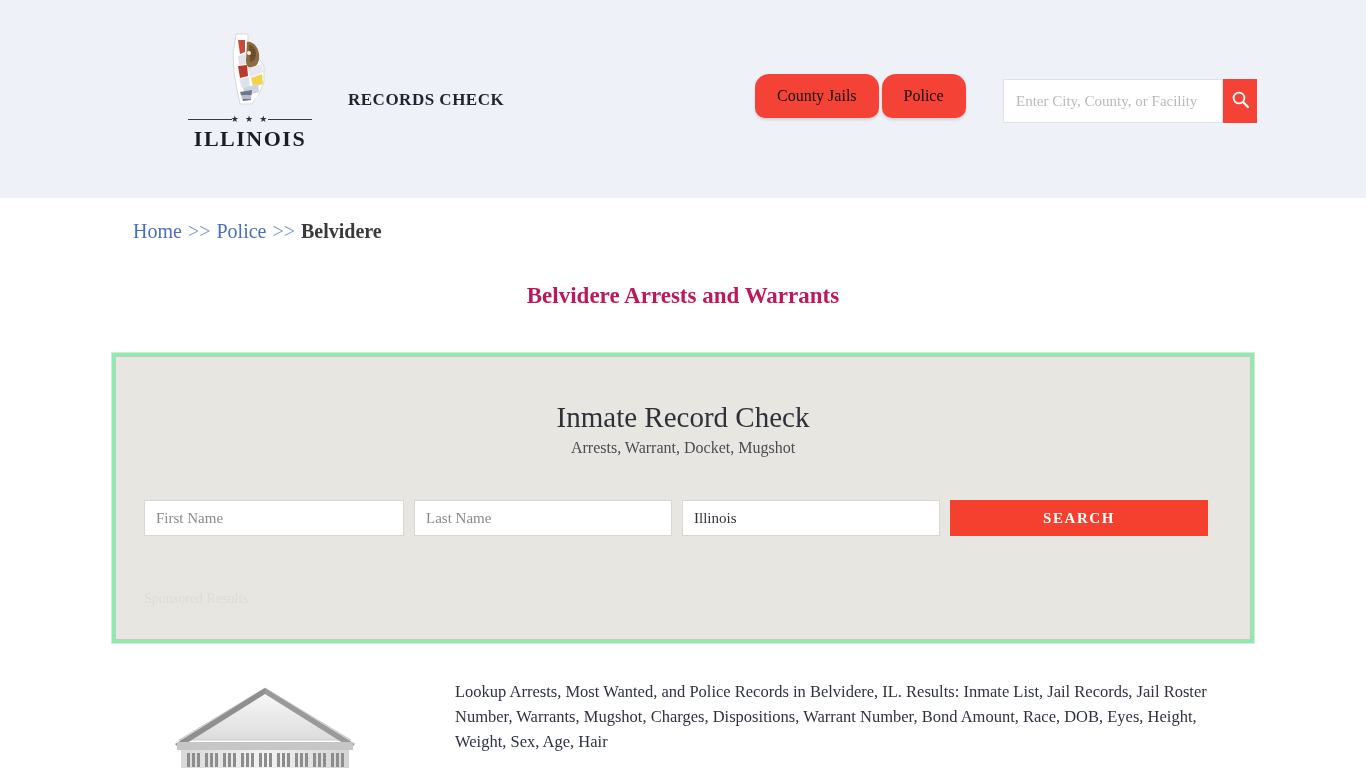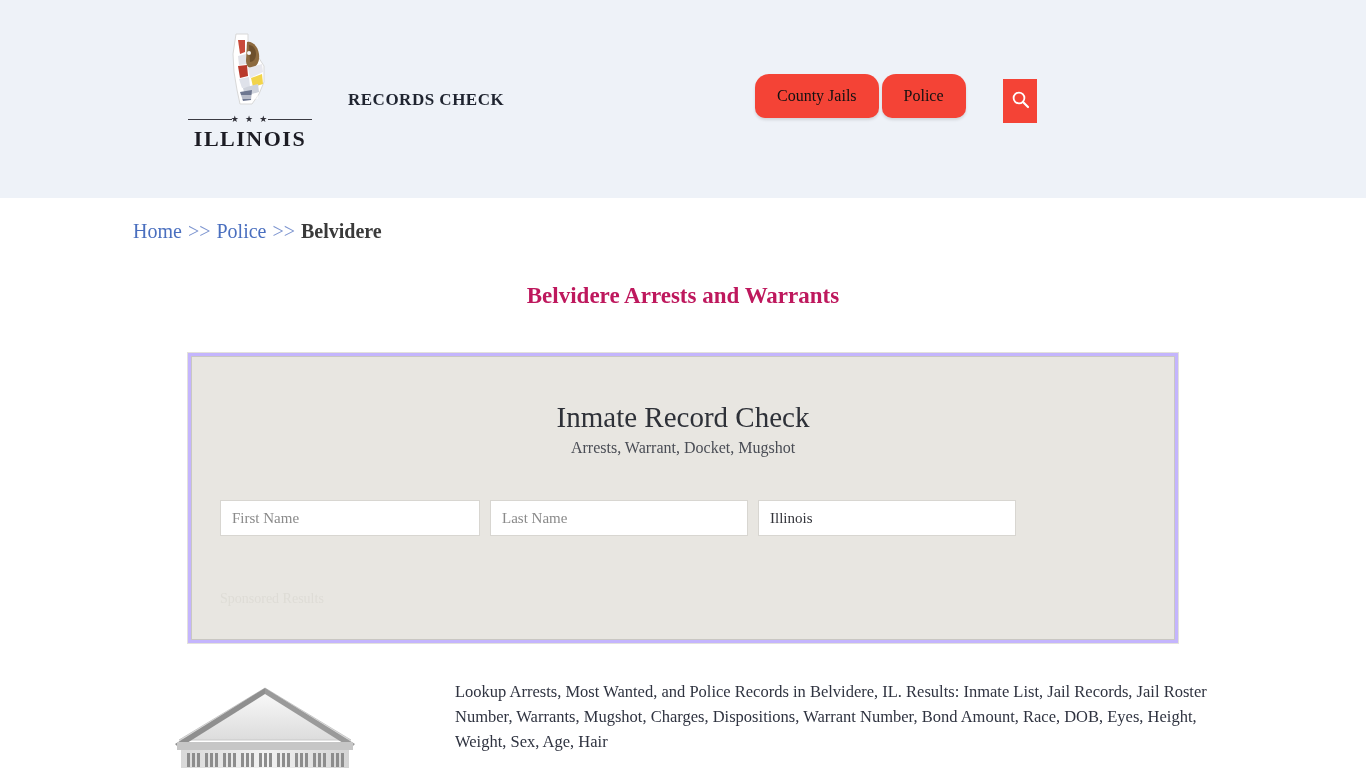--- a/index.html
+++ b/index.html
@@ -164,25 +164,25 @@
     text-align: center;
     font-size: 23px;
     font-weight: bold;
     color: #be185d;
     margin: 40px 0 0 0;
     font-family: "Liberation Serif", "DejaVu Serif", serif;
   }
 
   
   .card-outer {
-    width: 992px;
+    width: 1144px;
     margin: 43px auto 2px auto;
     border: 1px solid #e3e1dc;
     padding: 3px;
-    background: #c4b5fd;
+    background: #86efac;
   }
   .card {
     background: #e8e6e1;
     border: 1px solid #c9c7c2;
     padding: 30px 28px 22px 28px;
     height: 284px;
   }
   .card-title {
     text-align: center;
     font-size: 29px;
@@ -300,20 +300,21 @@
     </div>
 
     <div class="records-check">RECORDS CHECK</div>
 
     <div class="nav-tabs">
       <button class="nav-tab">County Jails</button>
       <button class="nav-tab">Police</button>
     </div>
 
     <div class="header-search">
+      <input type="text" placeholder="Enter City, County, or Facility" style="">
       <button class="search-btn">
         <span>
           <svg width="19" height="19" viewBox="0 0 19 19">
             <circle cx="8" cy="8" r="5.4" fill="none" stroke="#fff" stroke-width="1.8"></circle>
             <line x1="12" y1="12" x2="17" y2="17" stroke="#fff" stroke-width="2.2" stroke-linecap="round"></line>
           </svg>
         </span>
       </button>
     </div>
 
@@ -330,20 +331,21 @@
   <div class="card">
     <div class="card-title">Inmate Record Check</div>
     <div class="card-sub">Arrests, Warrant, Docket, Mugshot</div>
 
     <div class="card-form">
       <input class="fld fld-first" type="text" placeholder="First Name" style="">
       <input class="fld fld-last" type="text" placeholder="Last Name" style="">
       <select class="fld fld-state">
         <option>Illinois</option>
       </select>
+      <button class="btn-search">SEARCH</button>
     </div>
 
     <div class="sponsored">Sponsored Results</div>
   </div>
 </div>
 
 <div class="bottom">
   <div class="bottom-illus">
     <svg width="200" height="110" viewBox="0 0 200 110">
       <defs>

